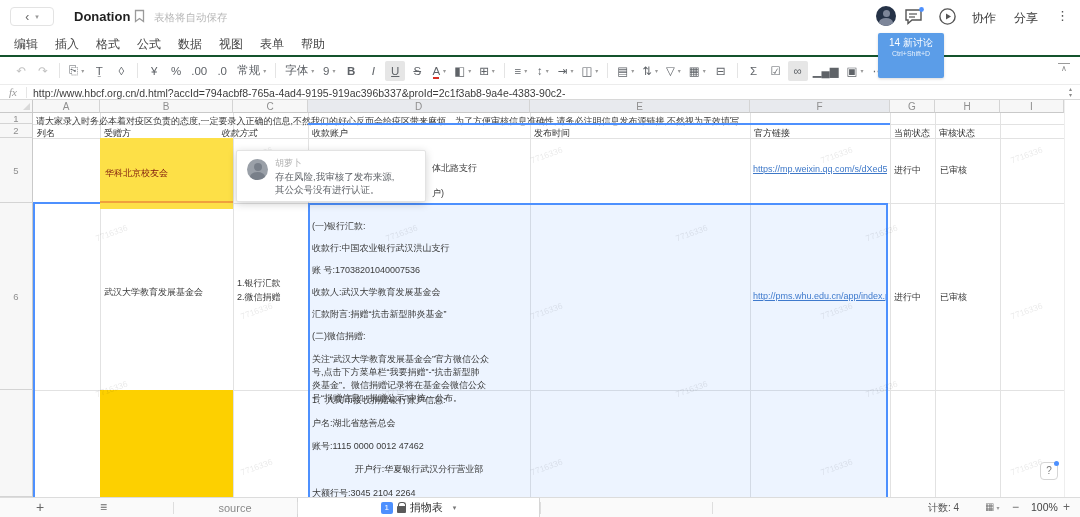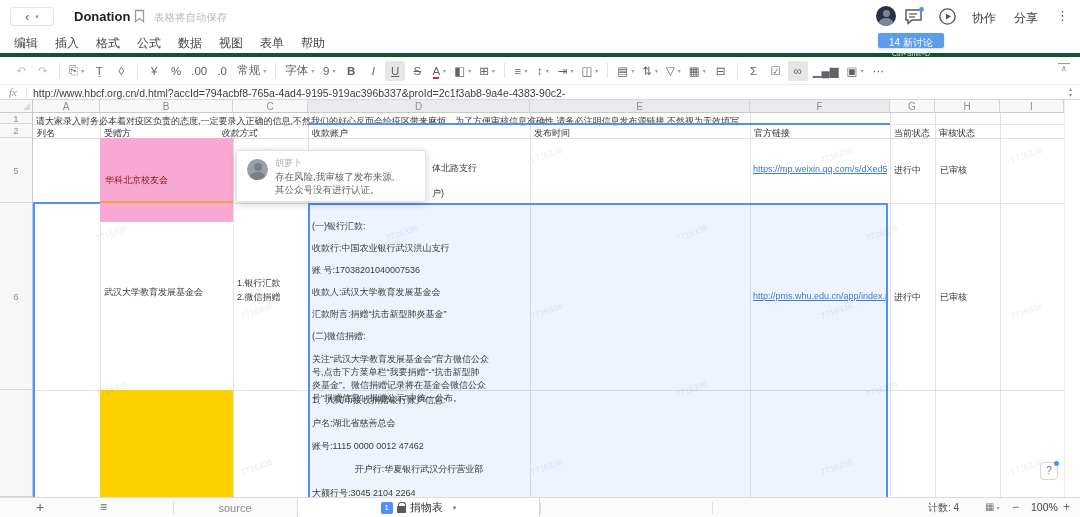--- a/index.html
+++ b/index.html
@@ -20,28 +20,28 @@
   .banner .bico{display:inline-block;width:8px;height:11px;background:#5b84b8;border-radius:2px;margin-left:5px;vertical-align:-2px;position:relative}
   .banner .bico::before{content:"";position:absolute;left:2px;top:2px;width:4px;height:3px;border-radius:50%;background:#9db9d8}
   .avatar{position:absolute;left:876px;top:6px;width:20px;height:20px;border-radius:50%;background:#253247;overflow:hidden}
   .avatar::before{content:"";position:absolute;left:6.5px;top:4px;width:7px;height:7px;border-radius:50%;background:#7d8699}
   .avatar::after{content:"";position:absolute;left:3px;top:12px;width:14px;height:9px;border-radius:50%;background:#7d8699}
   .ticon{position:absolute;top:7px;cursor:pointer}
   .collab{position:absolute;left:972px;top:10px;font-size:12px;color:#3a3a3a;cursor:pointer}
   .share{position:absolute;left:1014px;top:10px;font-size:12px;color:#3a3a3a;cursor:pointer}
   .moredots{position:absolute;left:1056px;top:8px;font-size:13px;color:#555;cursor:pointer}
 
-  .tooltip{position:absolute;left:878px;top:33px;width:66px;height:15px;background:#5b9de8;border-radius:2px;
+  .tooltip{position:absolute;left:878px;top:33px;width:66px;height:45px;background:#5b9de8;border-radius:2px;
     color:#fff;text-align:center;z-index:30;box-shadow:0 1px 3px rgba(0,0,0,.15)}
   .tooltip .t1{font-size:10px;padding-top:3px}
   .tooltip .t2{font-size:7px;color:rgba(255,255,255,.85)}
 
   
   .menubar{position:absolute;left:0;top:33px;width:1080px;height:24px;display:flex;align-items:center;gap:17px;
-    padding-left:14px;border-bottom:4px solid #14532d;background:#fff}
+    padding-left:14px;border-bottom:2px solid #14532d;background:#fff}
   .menu-item{font-size:12px;color:#454545;cursor:pointer}
 
   
   .toolbar{position:absolute;left:0;top:57px;width:1080px;height:28px;display:flex;align-items:center;
     padding-left:10px;background:#fff;border-bottom:1px solid #ececec}
   .tb-item{height:20px;min-width:20px;padding:0 3px;margin:0 1px;display:flex;align-items:center;justify-content:center;
     color:#5f6368;font-size:11.5px;border-radius:2px;cursor:pointer;position:relative;white-space:nowrap}
   .tb-item.on{background:#e6e6e6}
   .tb-item .dd{font-size:6px;color:#9a9a9a;margin-left:3px}
   .tb-item.dim{color:#c0c0c0}
@@ -71,21 +71,21 @@
   .colhead.sel{background:#e8eaee}
   .rowhead{position:absolute;left:0;width:33px;background:#f7f7f7;border-right:1px solid #c9c9c9;border-bottom:1px solid #d4d4d4;
     font-size:9.5px;color:#8f8f8f;text-align:center;display:flex;align-items:center;justify-content:center;z-index:2;cursor:pointer}
   .vline{position:absolute;top:13px;width:1px;height:384px;background:#e2e2e2;z-index:1}
   .hline{position:absolute;left:33px;width:1031px;height:1px;background:#e2e2e2;z-index:1}
   .gutter{position:absolute;left:1064px;top:0;width:16px;height:397px;background:#fff;border-left:1px solid #eee;z-index:2}
 
   .cellt{position:absolute;font-size:9px;color:#3a3a3a;white-space:nowrap;z-index:2}
   .notice{left:36px;top:15px}
   .h2lab{position:absolute;top:27px;font-size:9px;color:#333;white-space:nowrap;z-index:2}
-  .cell-b5{position:absolute;left:100px;top:38px;width:133px;height:84px;background:#f9a8d4;z-index:2;
+  .cell-b5{position:absolute;left:100px;top:38px;width:133px;height:71px;background:#fde047;z-index:2;
     display:flex;align-items:center;padding-left:5px}
   .cell-b5 span{font-size:9px;color:#7e180d}
   .cell-b7{position:absolute;left:100px;top:290px;width:133px;height:107px;background:#fdd000;z-index:2}
   .link{color:#3e78c8;text-decoration:underline;cursor:pointer}
   .fcell{width:134px;overflow:hidden;text-overflow:clip}
 
   .dlines{position:absolute;left:312px;width:214px;z-index:3}
   .dlines .dl{height:10px;line-height:10px;font-size:9px;color:#3a3a3a;margin-bottom:12px;white-space:nowrap}
   .dlines .dp{font-size:9px;color:#3a3a3a;line-height:13px;white-space:nowrap}
 

